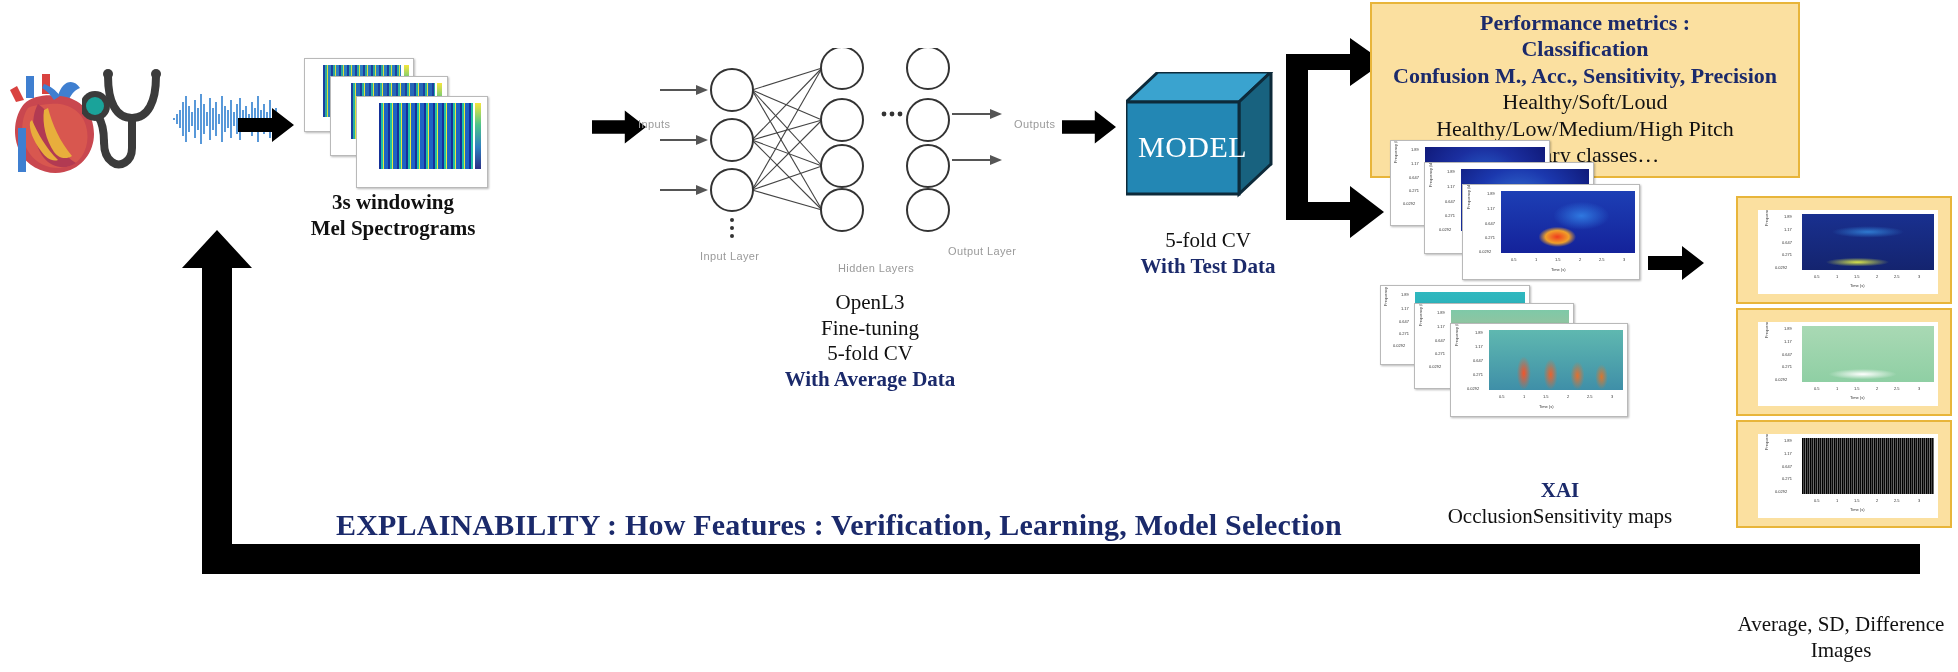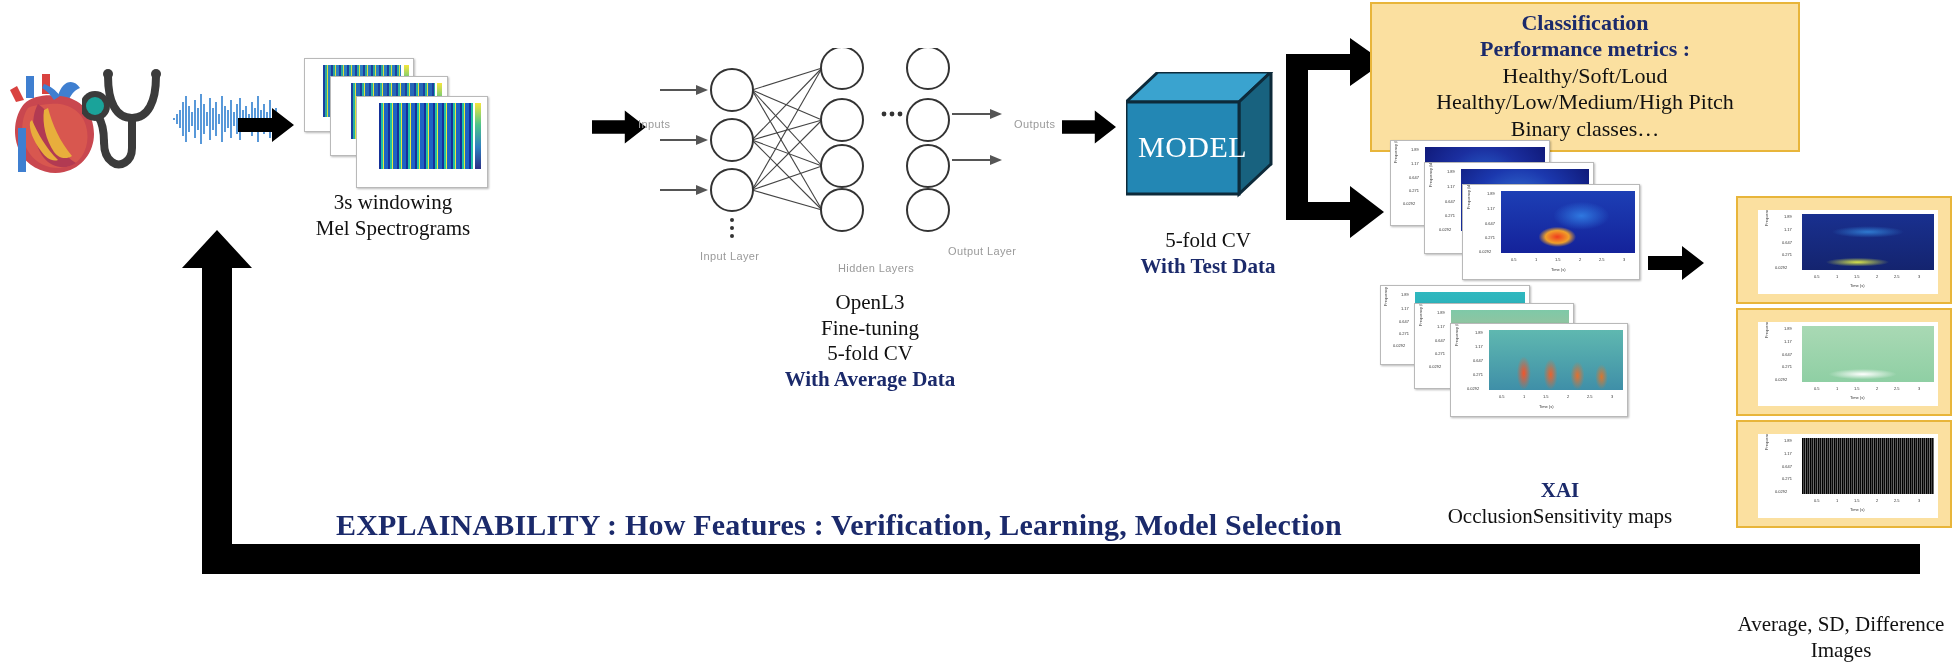--- a/index.html
+++ b/index.html
@@ -162,21 +162,21 @@
       <div class="spec-plot" style="left:22px; top:6px; width:94px; height:66px;
            background:
              repeating-linear-gradient(90deg,#16309a 0 2px,#1fc0a6 2px 4px,#e8ea3c 4px 5px,#1f63c4 5px 9px),
              linear-gradient(180deg,rgba(0,0,0,.15),rgba(0,0,0,0));">
       </div>
       <div style="position:absolute; left:118px; top:6px; width:6px; height:66px;
            background:linear-gradient(180deg,#f5e63c,#4dc48a,#2f7fc0,#2b2f86);"></div>
     </div>
   </div>
 
-  <div class="abs caption" style="left:258px; top:190px; width:270px;">
+  <div class="abs caption" style="left:258px; top:190px; width:270px;font-weight:bold;">
     <div>3s windowing</div>
     <div>Mel Spectrograms</div>
   </div>
 
   <div class="abs" style="left:592px; top:110px;">
     <svg class="arrow" width="54" height="34" viewBox="0 0 56 34">
       <path d="M0 10 L34 10 L34 0 L56 17 L34 34 L34 24 L0 24 Z" fill="#000"></path>
     </svg>
   </div>
 
@@ -272,22 +272,23 @@
       <path d="M6 100 L6 18 L70 18 L70 2 L104 26 L70 50 L70 34 L28 34 L28 100 Z" fill="#000"></path>
     </svg>
   </div>
   <div class="abs" style="left:1280px; top:128px;">
     <svg width="104" height="110" viewBox="0 0 104 110">
       <path d="M6 0 L28 0 L28 74 L70 74 L70 58 L104 84 L70 110 L70 92 L6 92 Z" fill="#000"></path>
     </svg>
   </div>
 
   <div class="abs ybox cls" style="left:1370px; top:2px; width:430px;">
+    <div class="l1">Performance metrics :</div>
     <div class="l1">Classification</div>
-    <div class="l1">Performance metrics :</div>
+    <div class="l1">Confusion M., Acc., Sensitivity, Precision</div>
     <div class="l2">Healthy/Soft/Loud</div>
     <div class="l2">Healthy/Low/Medium/High Pitch</div>
     <div class="l2">Binary classes…</div>
   </div>
 
   <div class="abs" style="left:1390px; top:140px; width:250px; height:130px;">
     <div class="spec-card" style="left:0px; top:0px; width:160px; height:86px;">
       <div style="position:absolute;left:34px;top:6px;width:120px;height:58px;
            background:radial-gradient(circle at 50% 70%,#2b6fd8 0%,#1b2fa0 55%,#101a7a 100%);"></div>
       <div class="axis-tick" style="left:20px; top:6px;">1.89</div>

